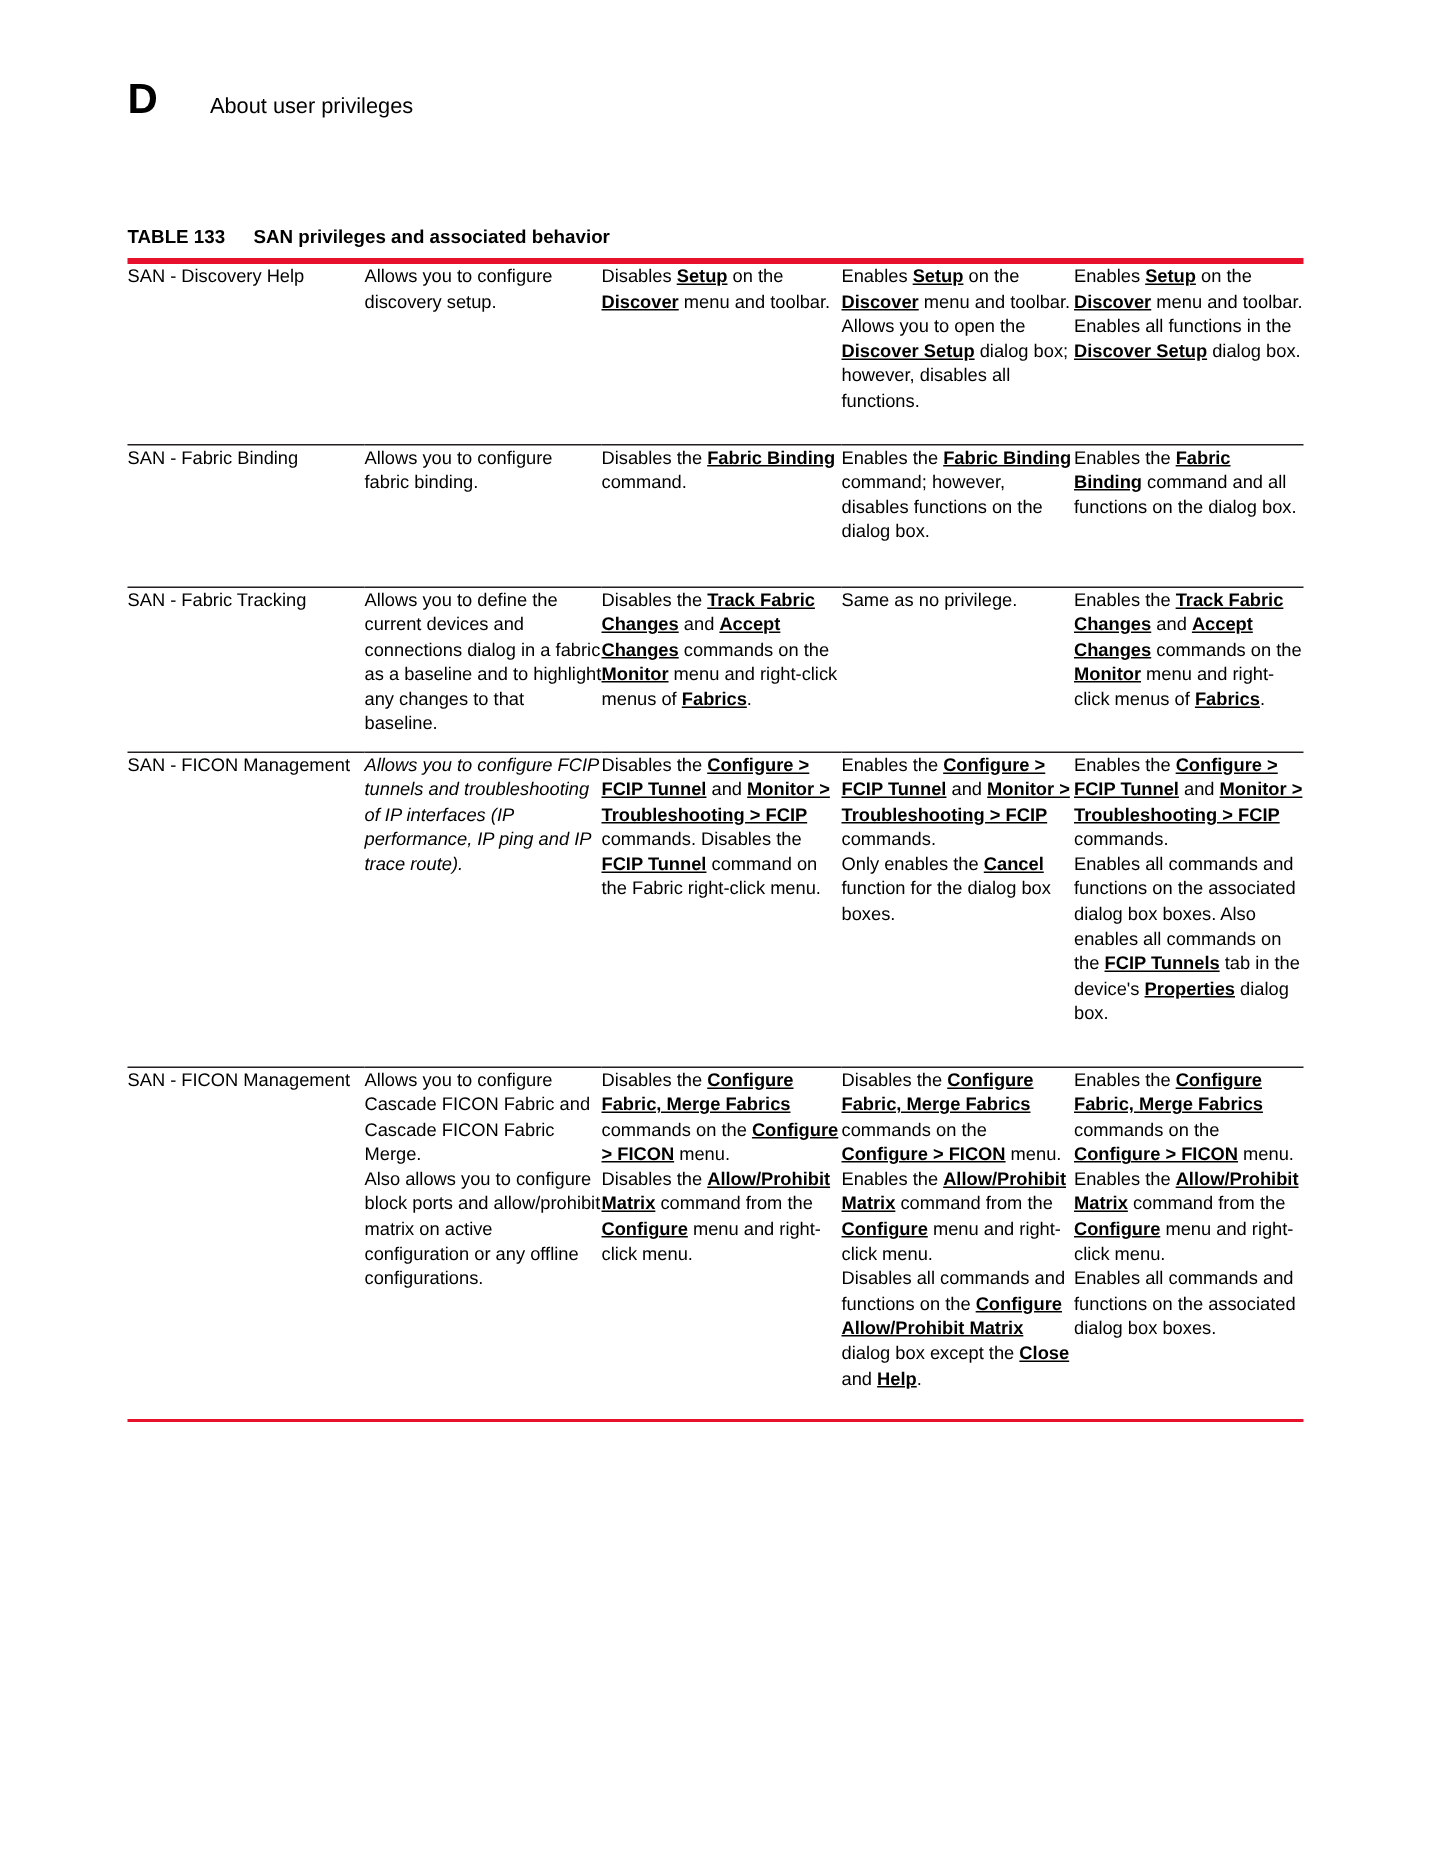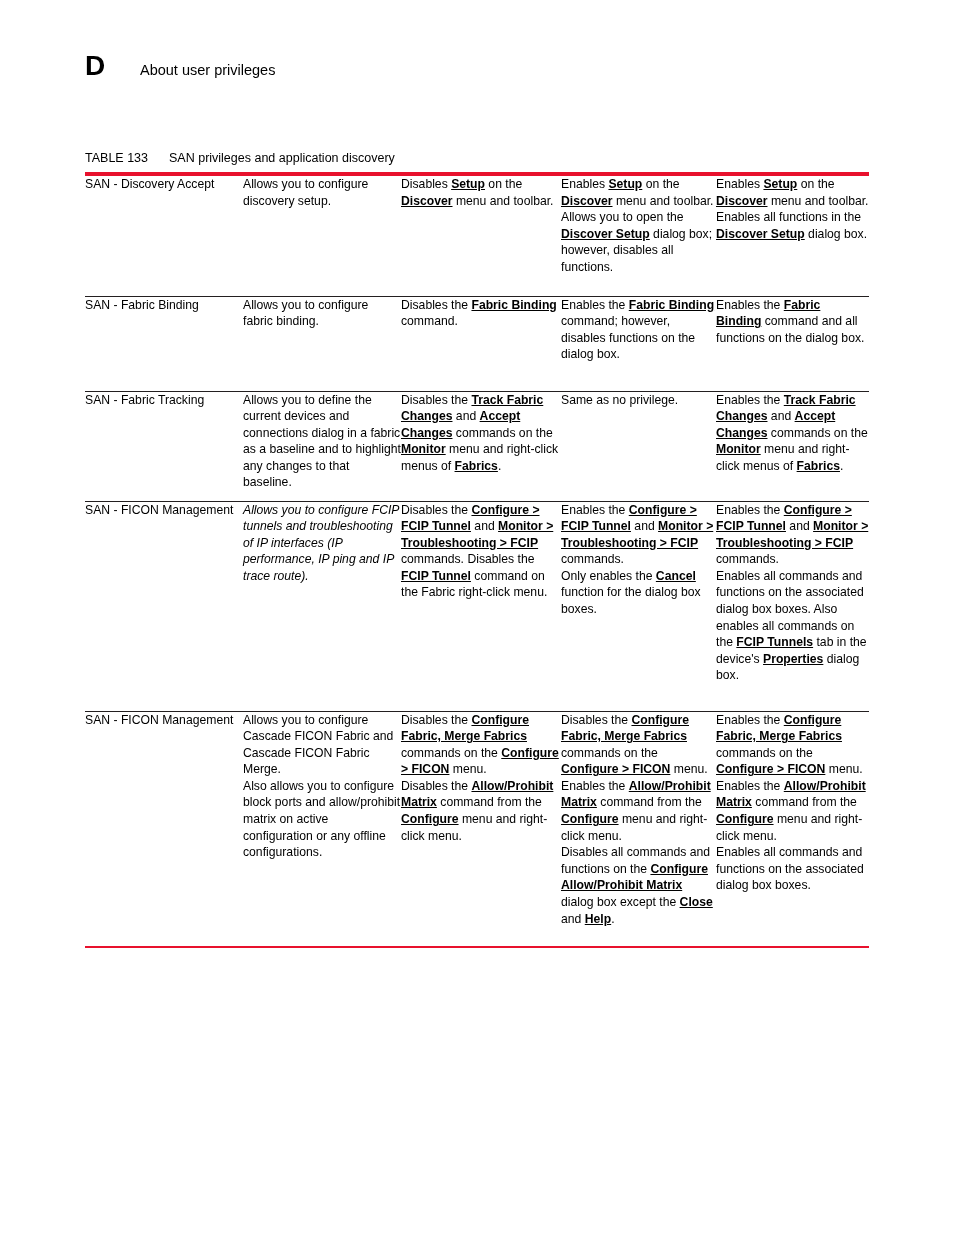--- a/index.html
+++ b/index.html
@@ -40,21 +40,21 @@
     color: #000;
   }
 
   
   .table-caption {
     position: absolute;
     left: 85px;
     top: 151px;
     display: flex;
     align-items: baseline;
-    font-weight: normal;
+    font-weight: bold;
     font-size: 12.5px;
     white-space: nowrap;
   }
   .caption-label { width: 84px; }
   .caption-text { }
 
   
   .privileges-table {
     position: absolute;
     left: 85px;
@@ -116,41 +116,41 @@
 </head>
 <body>
 
 <div class="page-header">
   <div class="appendix-letter">D</div>
   <div class="header-title">About user privileges</div>
 </div>
 
 <div class="table-caption">
   <span class="caption-label">TABLE 133</span>
-  <span class="caption-text">SAN privileges and application discovery</span>
+  <span class="caption-text">SAN privileges and associated behavior</span>
 </div>
 
 <div class="privileges-table">
   <div class="rule-red" style="background: rgb(232, 17, 45);"></div>
 
 
   <div class="rule-red" style="background: rgb(232, 17, 45);"></div>
 
   <table class="grid">
     <colgroup>
       <col class="c0">
         <col class="c1">
         <col class="c2">
         <col class="c3">
         <col class="c4">
     </colgroup>
     <tbody>
 
       <tr class="row-discovery">
-        <td class="cell">SAN - Discovery Accept</td>
+        <td class="cell">SAN - Discovery Help</td>
         <td class="cell">Allows you to configure discovery setup.</td>
         <td class="cell">Disables <b>Setup</b> on the <b>Discover</b> menu and toolbar.</td>
         <td class="cell">Enables <b>Setup</b> on the <b>Discover</b> menu and toolbar.<br>Allows you to open the <b>Discover Setup</b> dialog box; however, disables all functions.</td>
         <td class="cell">Enables <b>Setup</b> on the <b>Discover</b> menu and toolbar.<br>Enables all functions in the <b>Discover Setup</b> dialog box.</td>
       </tr>
 
       <tr class="row-binding">
         <td class="cell" style="border-top-color: rgb(35, 31, 32);">SAN - Fabric Binding</td>
         <td class="cell" style="border-top-color: rgb(35, 31, 32);">Allows you to configure fabric binding.</td>
         <td class="cell" style="border-top-color: rgb(35, 31, 32);">Disables the <b>Fabric Binding</b> command.</td>

